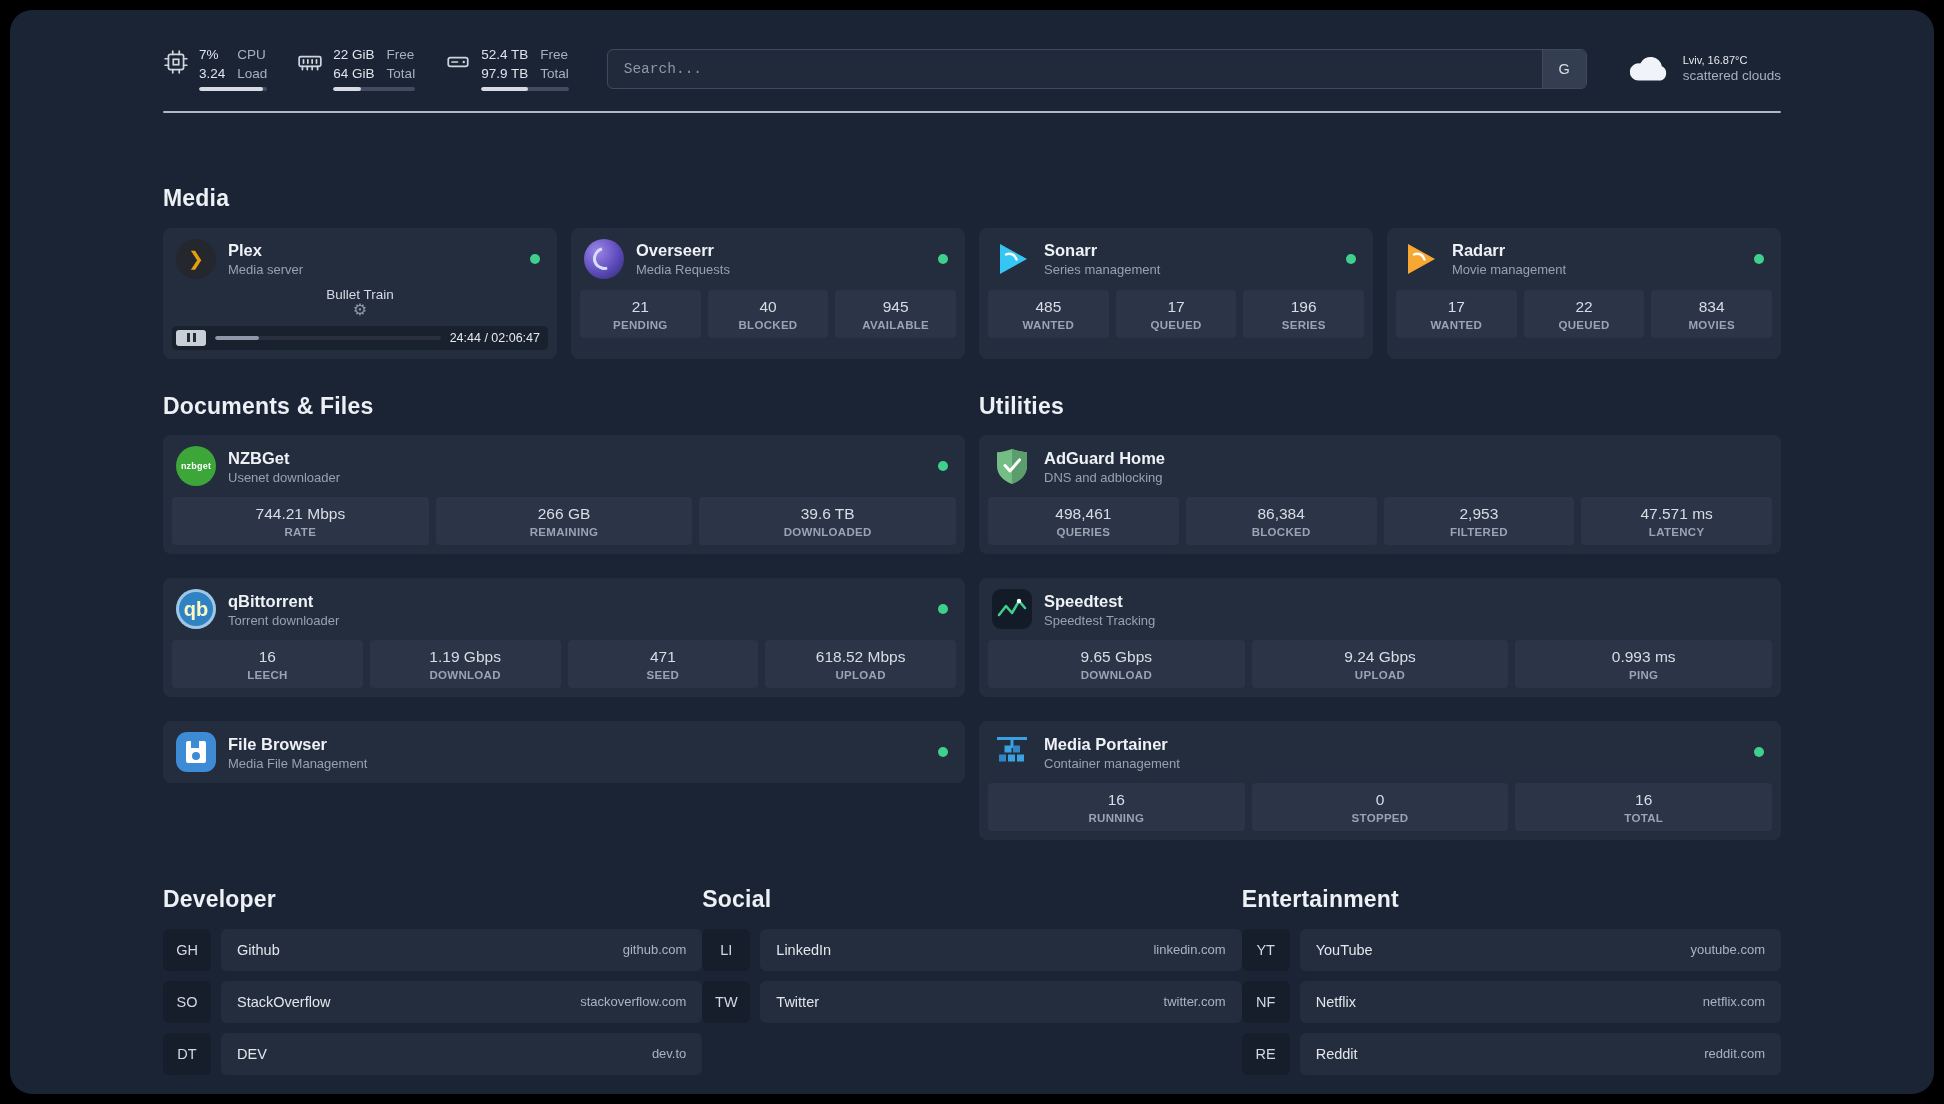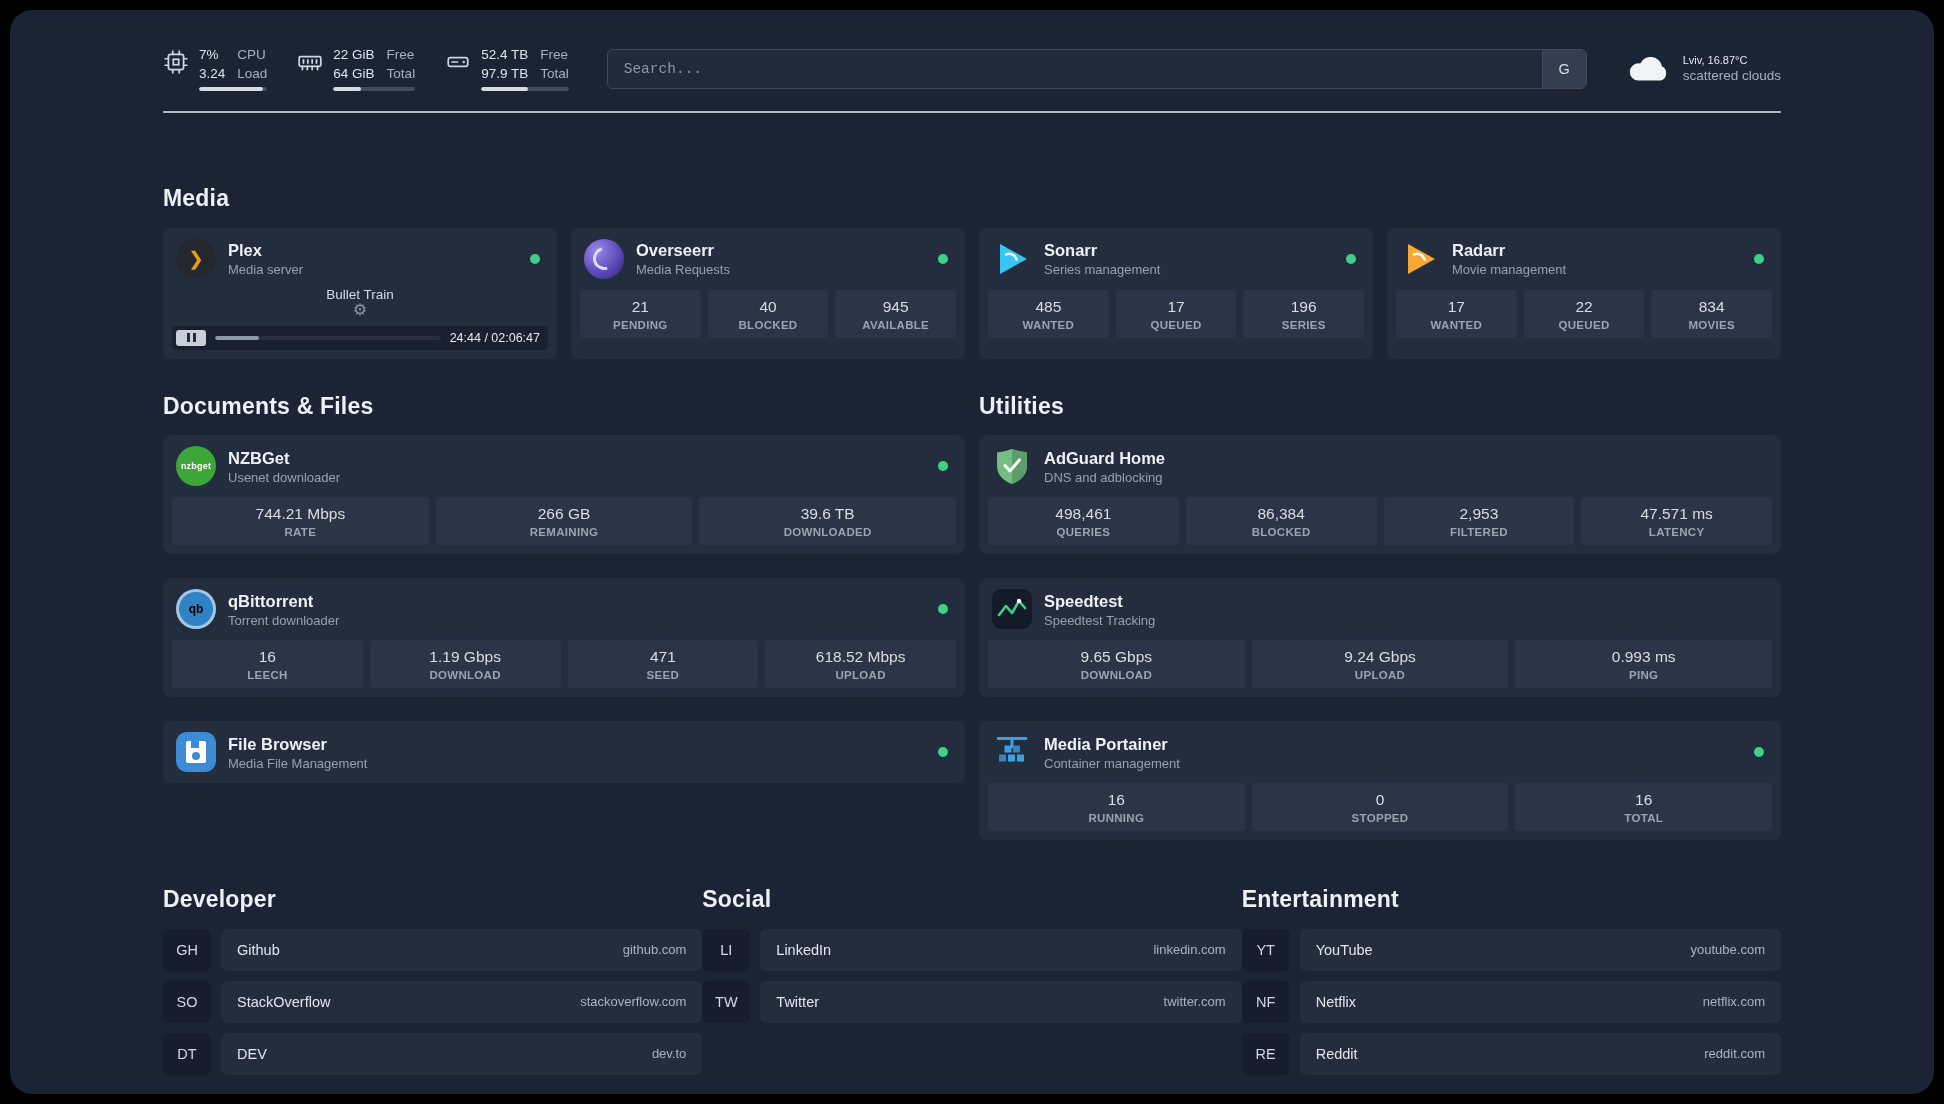--- a/index.html
+++ b/index.html
@@ -66,21 +66,21 @@
   .ptime{font-size:12.5px;color:#e6eaf0;flex:none;}
 
   
   .icon-plex{background:#24272e;}
   .icon-plex .glyph{color:#e5a00d;font-size:19px;font-weight:bold;}
   .icon-overseerr{background:radial-gradient(circle at 33% 30%,#9b86e8,#5a48b8 58%,#2e2766);position:relative;}
   .icon-overseerr .swirl{width:17px;height:17px;border:3px solid transparent;border-left-color:#d9ddff;border-bottom-color:#d9ddff;border-radius:50%;transform:rotate(30deg);}
   .icon-nzbget{background:#3da639;}
   .icon-nzbget .glyph{color:#fff;font-size:9px;font-weight:bold;letter-spacing:.2px;}
   .icon-qb{background:#2f82c3;box-shadow:inset 0 0 0 3px rgba(255,255,255,.55);}
-  .icon-qb .glyph{color:#000000;font-size:12px;font-weight:bold;}
+  .icon-qb .glyph{color:#fef9c3;font-size:20px;font-weight:bold;}
   .svc-icon.flat{border-radius:8px;}
 
   
   .bookmarks{display:grid;grid-template-columns:1fr 1fr 1fr;margin-top:46px;align-items:start;}
   .bm-list{display:flex;flex-direction:column;gap:10px;}
   .bm-row{display:flex;gap:10px;align-items:stretch;cursor:pointer;}
   .bm-abbr{width:48px;flex:none;background:#161e2c;border-radius:6px;display:flex;align-items:center;justify-content:center;font-size:14.5px;color:#d2d8e1;}
   .bm-pill{flex:1;background:#242d3e;border-radius:6px;display:flex;align-items:center;justify-content:space-between;padding:0 16px;height:42px;}
   .bm-name{font-size:14.5px;color:#e2e6ec;}
   .bm-domain{font-size:13px;color:#aab3c1;}

